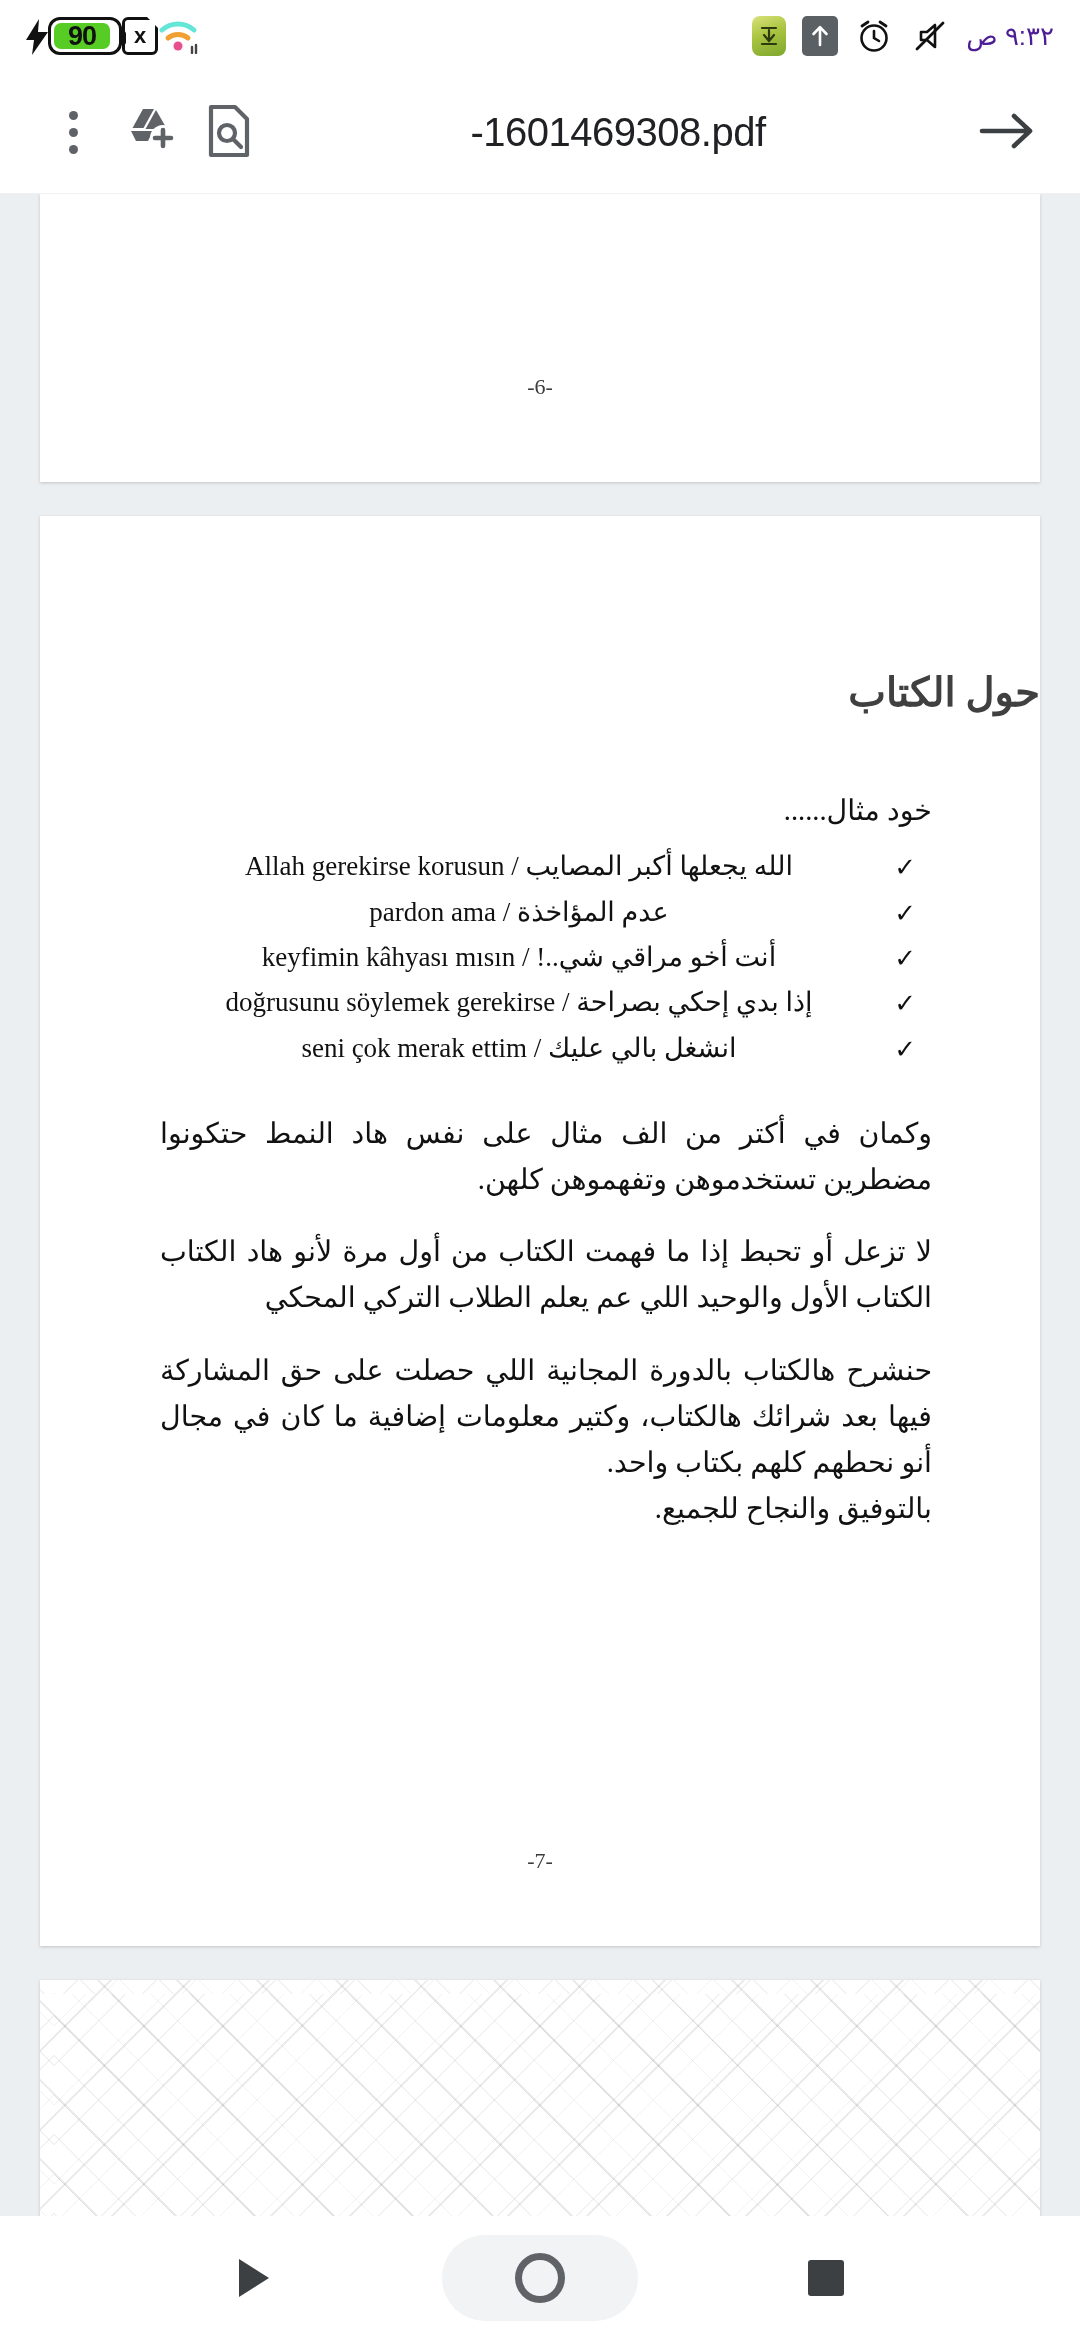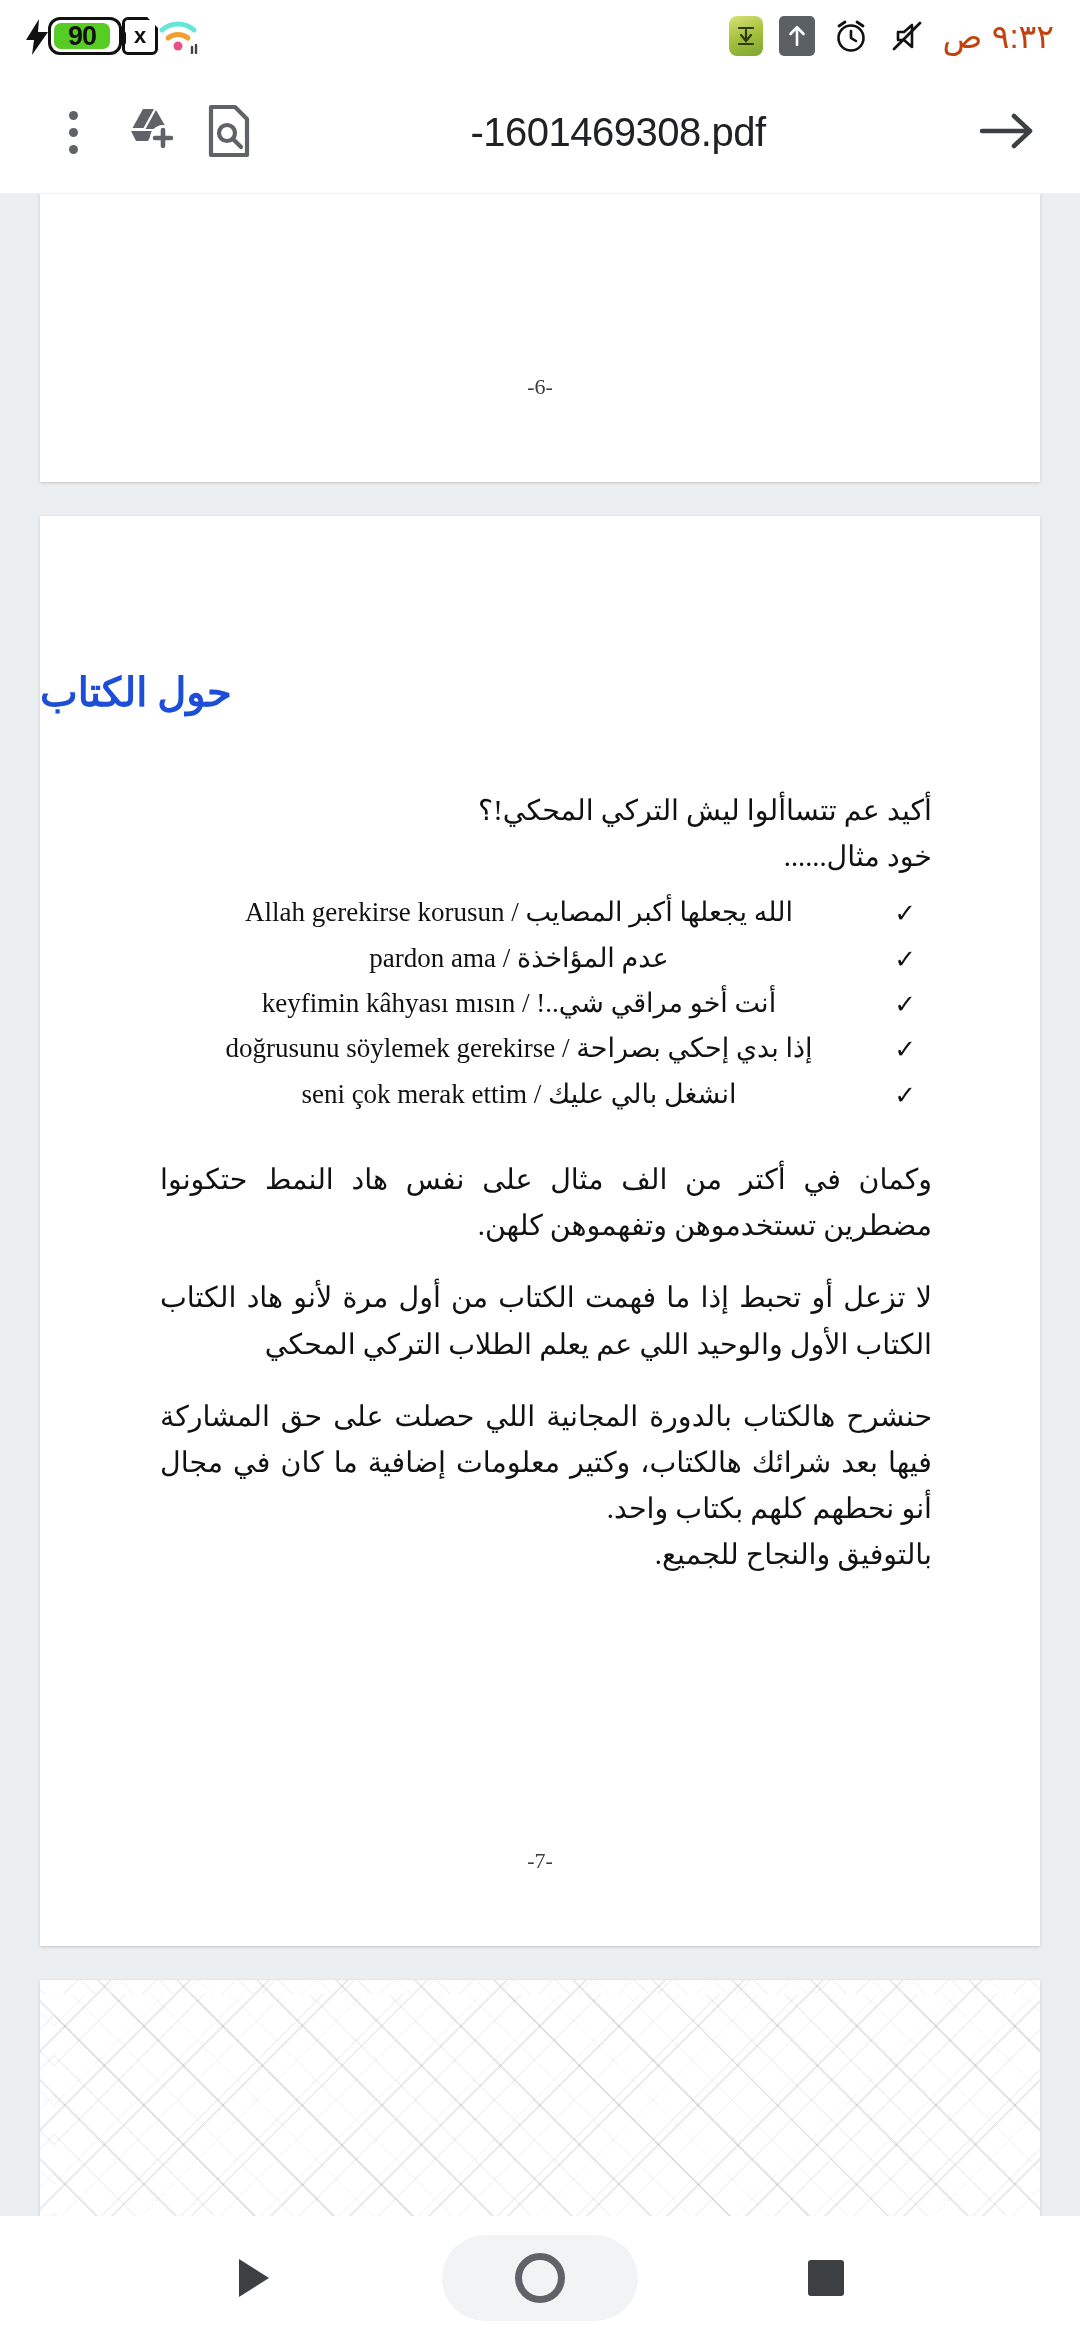--- a/index.html
+++ b/index.html
@@ -58,21 +58,21 @@
     display:flex;align-items:center;justify-content:center;
   }
   .up-icon{
     width:36px; height:40px; border-radius:5px; background:#5b6065;
     display:flex;align-items:center;justify-content:center;
   }
   .alarm{ width:40px;height:40px; position:relative; }
   .mute{ width:40px;height:40px; position:relative; }
 
   .clock{
-    font-size:33px; color:#c2410c; font-weight:500;
+    font-size:26px; color:#4c1d95; font-weight:500;
     direction:rtl; white-space:nowrap; letter-spacing:0px;
   }
 
   
   .appbar{
     height:122px; background:#ffffff; width:100%;
     display:flex; align-items:center; padding:0 34px;
     border-bottom:1px solid #f0f0f0;
   }
   .ab-icon{
@@ -106,21 +106,21 @@
   }
 
   
   .page-a{ height:288px; display:flex; align-items:flex-start; justify-content:center;}
   .page-a .pagenum{ margin-top:180px; }
 
   
   .page-b{ padding:60px 0 0 0; height:1430px; }
 
   .doc-title{
-    text-align:left; font-size:40px; font-weight:bold; color:#1d4ed8;
+    text-align:right; font-size:40px; font-weight:bold; color:#404040;
     direction:rtl; font-family:"Liberation Serif", serif;
     margin-top:93px; letter-spacing:1px;
   }
   .doc-body{
     direction:rtl; text-align:right;
     font-family:"Liberation Serif", serif;
     color:#111; font-size:28.5px; line-height:1.62;
     padding:0 108px 0 120px;
     margin-top:72px;
   }
@@ -272,21 +272,20 @@
 <div class="viewer">
 
   <div class="page page-a">
     <div class="pagenum">-6-</div>
   </div>
 
   <div class="page page-b">
     <div class="doc-title">حول الكتاب</div>
 
     <div class="doc-body">
-      <p>أكيد عم تتساألوا ليش التركي المحكي!؟</p>
 
 
       <p class="ex-lead">خود مثال......</p>
 
       <ul class="checklist">
         <li>
           <span class="tick">✓</span>
           <span>الله يجعلها أكبر المصايب</span>
           <span>/</span>
           <span class="lat">Allah gerekirse korusun</span>

